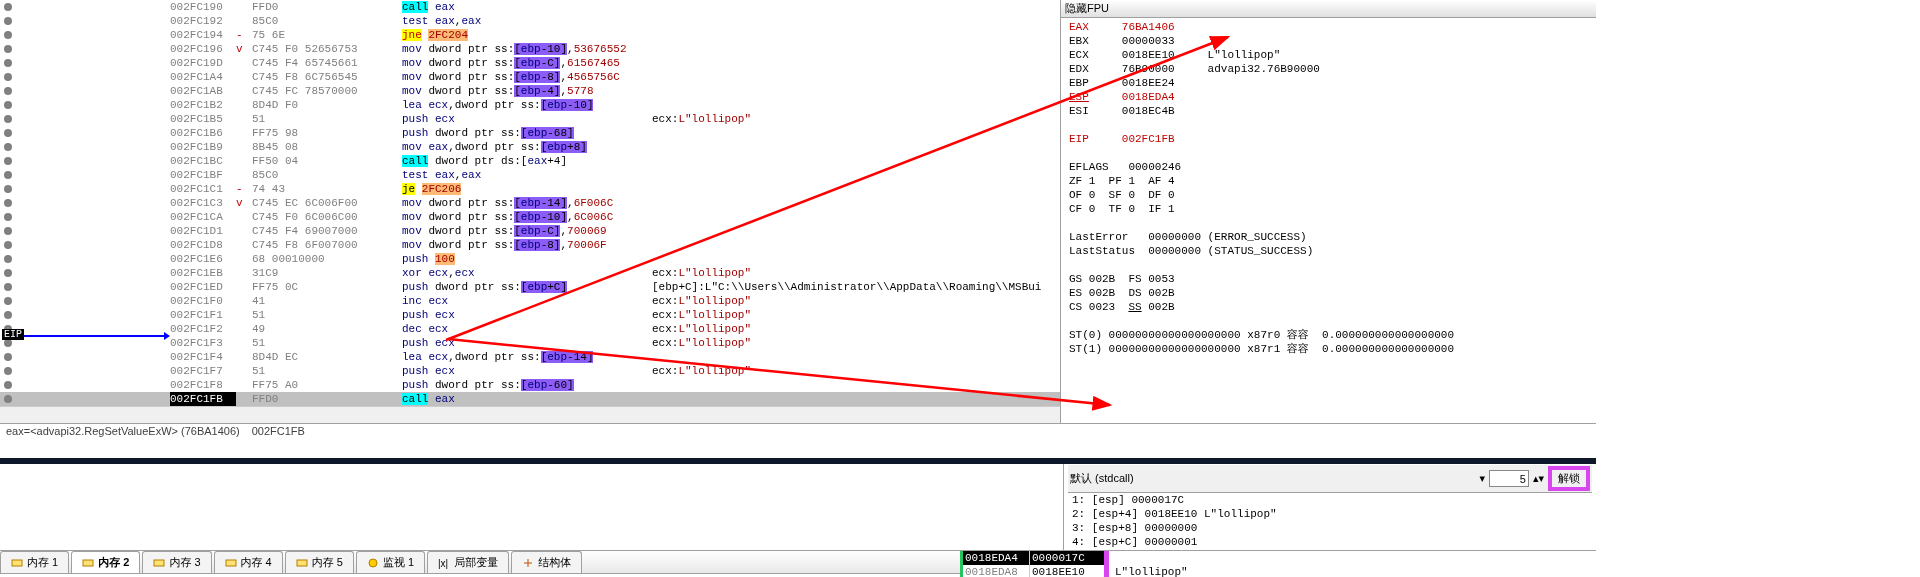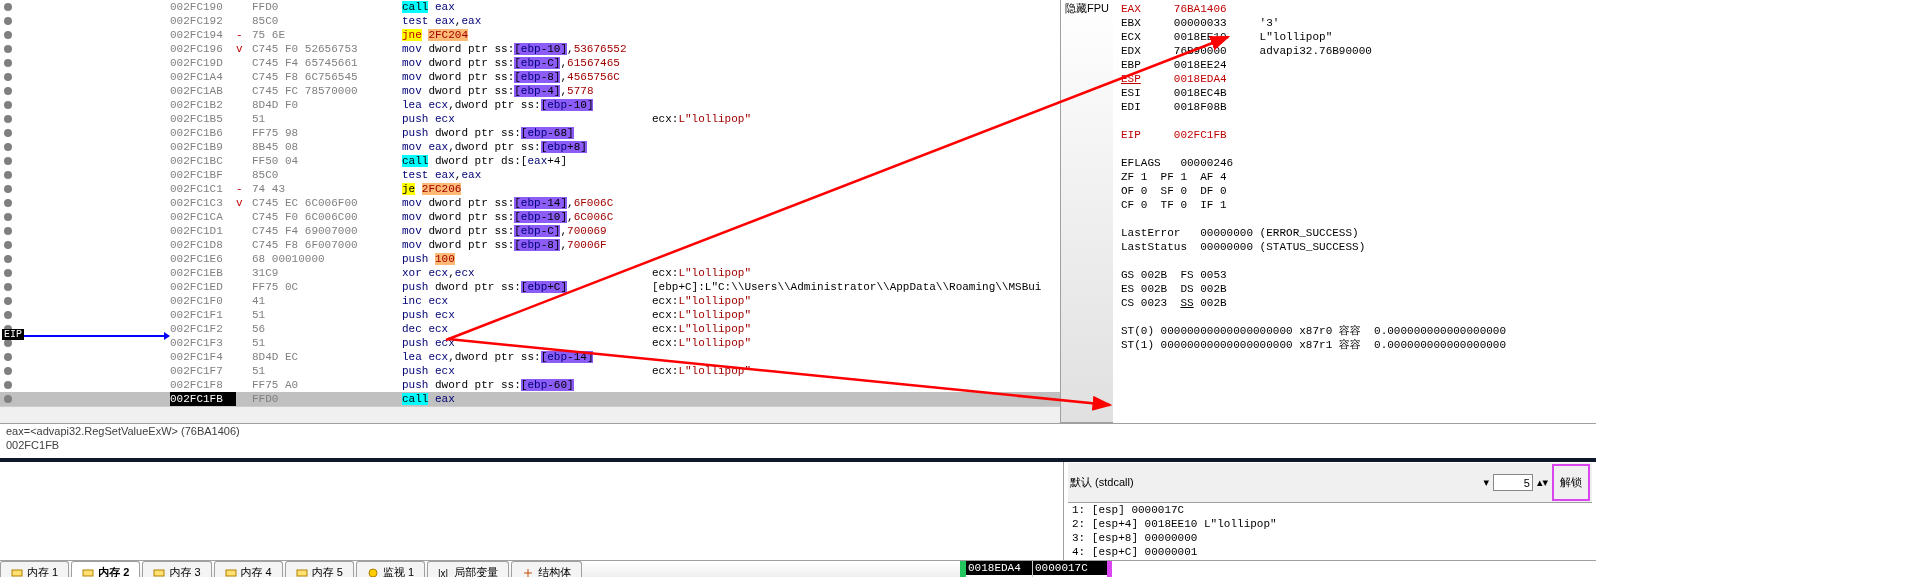--- a/index.html
+++ b/index.html
@@ -21,38 +21,38 @@
 .mn.call{background:#00ffff;color:#000}
 .mn.jne{background:#ffff00;color:#c00000}
 .mn.je{background:#ffff00;color:#000}
 .reg{color:#007}
 .regbrk{background:#8b5cf6;color:#000}
 .num{color:#a00000}
 .num10{background:#fdba74;color:#a00000}
 .selrow{background:#c0c0c0}
 .cmt{flex:0 0 390px;color:#000}
 .cmt .lol{color:#a00000}
-.reg-pane{flex:1;display:flex;flex-direction:row;overflow:hidden}
+.reg-pane{flex:1;display:flex;flex-direction:column;overflow:hidden}
 .reg-hdr{background:linear-gradient(#fff,#e0e0e0);border-bottom:1px solid #a0a0a0;padding:1px 4px;font-family:sans-serif;font-size:11px}
 .reg-body{flex:1;padding:2px 8px;overflow:hidden}
 .rl{height:14px;line-height:14px;white-space:pre}
 .rred{color:#c00000}
 .ru{text-decoration:underline}
-.evalbar{flex:0 0 34px;border-bottom:4px solid #0f172a;display:flex;flex-direction:column}
+.evalbar{flex:0 0 34px;border-bottom:6px solid #0f172a;display:flex;flex-direction:row}
 .evalbar .row{padding:1px 6px;color:#404040;font-family:sans-serif}
 .midsplit{flex:0 0 56px;display:flex;border-bottom:1px solid #a0a0a0}
 .mid-left{flex:0 0 1063px;border-right:1px solid #a0a0a0;display:flex;flex-direction:column}
 .mid-right{flex:1;padding:1px 4px;overflow:hidden}
 .callconv{display:flex;align-items:center;background:#f0f0f0;border-bottom:1px solid #a0a0a0;font-family:sans-serif;padding:1px 2px;gap:4px}
 .cc-txt{flex:1}
 .spin{width:34px;height:15px;border:1px solid #888;background:#fff;display:inline-flex;align-items:center;justify-content:flex-end;padding:0 2px}
-.btn{border:2px solid #d946ef;background:#f0f0f0;padding:8px 6px;height:17px;display:inline-flex;align-items:center}
+.btn{border:4px solid #d946ef;background:#f0f0f0;padding:0 6px;height:17px;display:inline-flex;align-items:center}
 .args{padding:0 4px}
 .bottom{flex:1;display:flex;overflow:hidden}
-.bot-left{flex:0 0 960px;border-right:6px solid #22c55e;display:flex;flex-direction:column;overflow:hidden}
+.bot-left{flex:0 0 960px;border-right:3px solid #22c55e;display:flex;flex-direction:column;overflow:hidden}
 .tabs{display:flex;background:linear-gradient(#fff,#e8e8e8);border-bottom:1px solid #a0a0a0;font-family:sans-serif;height:22px;align-items:flex-end}
 .tab{padding:3px 10px;border:1px solid #a0a0a0;border-bottom:none;margin-right:2px;background:#f4f4f4;border-radius:3px 3px 0 0;display:flex;align-items:center;gap:4px;font-size:11px}
 .tab.active{background:#fff;font-weight:bold}
 .tab .ico{width:12px;height:12px;display:inline-block}
 .dump-body{flex:1;overflow:hidden}
 .bot-right{flex:1;display:flex}
 .stk-addr{width:66px;border-right:1px solid #ccc;overflow:hidden}
 .stk-val{width:74px;border-right:5px solid #d946ef;overflow:hidden}
 .stk-cmt{flex:1;overflow:hidden;padding-left:4px}
 .stk-row{height:14px;line-height:14px;padding-left:2px}
@@ -93,21 +93,21 @@
           <div class="dl"><div class="gutter"><span class="bp"></span>  </div><span class="addr">002FC1C1</span><span style="width: 16px; color: rgb(192, 0, 0);">-</span><span class="bytes">74 43</span><span class="instr"><span class="mn je">je</span> <span class="num10">2FC206</span></span><span class="cmt"></span></div>
           <div class="dl"><div class="gutter"><span class="bp"></span>  </div><span class="addr">002FC1C3</span><span style="width: 16px; color: rgb(192, 0, 0);">v</span><span class="bytes">C745 EC 6C006F00</span><span class="instr"><span class="mn">mov</span> dword ptr ss:<span class="regbrk">[<span class="reg">ebp</span>-14]</span>,<span class="num">6F006C</span></span><span class="cmt"></span></div>
           <div class="dl"><div class="gutter"><span class="bp"></span>  </div><span class="addr">002FC1CA</span><span style="width: 16px; color: rgb(192, 0, 0);"> </span><span class="bytes">C745 F0 6C006C00</span><span class="instr"><span class="mn">mov</span> dword ptr ss:<span class="regbrk">[<span class="reg">ebp</span>-10]</span>,<span class="num">6C006C</span></span><span class="cmt"></span></div>
           <div class="dl"><div class="gutter"><span class="bp"></span>  </div><span class="addr">002FC1D1</span><span style="width: 16px; color: rgb(192, 0, 0);"> </span><span class="bytes">C745 F4 69007000</span><span class="instr"><span class="mn">mov</span> dword ptr ss:<span class="regbrk">[<span class="reg">ebp</span>-C]</span>,<span class="num">700069</span></span><span class="cmt"></span></div>
           <div class="dl"><div class="gutter"><span class="bp"></span>  </div><span class="addr">002FC1D8</span><span style="width: 16px; color: rgb(192, 0, 0);"> </span><span class="bytes">C745 F8 6F007000</span><span class="instr"><span class="mn">mov</span> dword ptr ss:<span class="regbrk">[<span class="reg">ebp</span>-8]</span>,<span class="num">70006F</span></span><span class="cmt"></span></div>
           <div class="dl"><div class="gutter"><span class="bp"></span>  </div><span class="addr">002FC1E6</span><span style="width: 16px; color: rgb(192, 0, 0);"> </span><span class="bytes">68 00010000</span><span class="instr"><span class="mn">push</span> <span class="num10">100</span></span><span class="cmt"></span></div>
           <div class="dl"><div class="gutter"><span class="bp"></span>  </div><span class="addr">002FC1EB</span><span style="width: 16px; color: rgb(192, 0, 0);"> </span><span class="bytes">31C9</span><span class="instr"><span class="mn">xor</span> <span class="reg">ecx</span>,<span class="reg">ecx</span></span><span class="cmt">ecx:<span class="lol">L"lollipop"</span></span></div>
           <div class="dl"><div class="gutter"><span class="bp"></span>  </div><span class="addr">002FC1ED</span><span style="width: 16px; color: rgb(192, 0, 0);"> </span><span class="bytes">FF75 0C</span><span class="instr"><span class="mn">push</span> dword ptr ss:<span class="regbrk">[<span class="reg">ebp</span>+C]</span></span><span class="cmt">[ebp+C]:L"C:\\Users\\Administrator\\AppData\\Roaming\\MSBui</span></div>
           <div class="dl"><div class="gutter"><span class="bp"></span>  </div><span class="addr">002FC1F0</span><span style="width: 16px; color: rgb(192, 0, 0);"> </span><span class="bytes">41</span><span class="instr"><span class="mn">inc</span> <span class="reg">ecx</span></span><span class="cmt">ecx:<span class="lol">L"lollipop"</span></span></div>
           <div class="dl"><div class="gutter"><span class="bp"></span>  </div><span class="addr">002FC1F1</span><span style="width: 16px; color: rgb(192, 0, 0);"> </span><span class="bytes">51</span><span class="instr"><span class="mn">push</span> <span class="reg">ecx</span></span><span class="cmt">ecx:<span class="lol">L"lollipop"</span></span></div>
-          <div class="dl"><div class="gutter"><span class="bp"></span>  </div><span class="addr">002FC1F2</span><span style="width: 16px; color: rgb(192, 0, 0);"> </span><span class="bytes">56</span><span class="instr"><span class="mn">dec</span> <span class="reg">ecx</span></span><span class="cmt">ecx:<span class="lol">L"lollipop"</span></span></div>
+          <div class="dl"><div class="gutter"><span class="bp"></span>  </div><span class="addr">002FC1F2</span><span style="width: 16px; color: rgb(192, 0, 0);"> </span><span class="bytes">49</span><span class="instr"><span class="mn">dec</span> <span class="reg">ecx</span></span><span class="cmt">ecx:<span class="lol">L"lollipop"</span></span></div>
           <div class="dl"><div class="gutter"><span class="bp"></span>  </div><span class="addr">002FC1F3</span><span style="width: 16px; color: rgb(192, 0, 0);"> </span><span class="bytes">51</span><span class="instr"><span class="mn">push</span> <span class="reg">ecx</span></span><span class="cmt">ecx:<span class="lol">L"lollipop"</span></span></div>
           <div class="dl"><div class="gutter"><span class="bp"></span>  </div><span class="addr">002FC1F4</span><span style="width: 16px; color: rgb(192, 0, 0);"> </span><span class="bytes">8D4D EC</span><span class="instr"><span class="mn">lea</span> <span class="reg">ecx</span>,dword ptr ss:<span class="regbrk">[<span class="reg">ebp</span>-14]</span></span><span class="cmt"></span></div>
           <div class="dl"><div class="gutter"><span class="bp"></span>  </div><span class="addr">002FC1F7</span><span style="width: 16px; color: rgb(192, 0, 0);"> </span><span class="bytes">51</span><span class="instr"><span class="mn">push</span> <span class="reg">ecx</span></span><span class="cmt">ecx:<span class="lol">L"lollipop"</span></span></div>
           <div class="dl"><div class="gutter"><span class="bp"></span>  </div><span class="addr">002FC1F8</span><span style="width: 16px; color: rgb(192, 0, 0);"> </span><span class="bytes">FF75 A0</span><span class="instr"><span class="mn">push</span> dword ptr ss:<span class="regbrk">[<span class="reg">ebp</span>-60]</span></span><span class="cmt"></span></div>
           <div class="dl selrow"><div class="gutter"><span class="bp"></span>  </div><span class="addr sel">002FC1FB</span><span style="width: 16px; color: rgb(192, 0, 0);"> </span><span class="bytes">FFD0</span><span class="instr"><span class="mn call">call</span> <span class="reg">eax</span></span><span class="cmt"></span></div>
         </div>
     <div class="eip-tag">EIP</div>
     <div class="arrow-eip"></div>
     <div class="scrollbar-h"></div>
   </div>
@@ -115,21 +115,20 @@
   <div class="reg-pane">
     <div class="reg-hdr">隐藏FPU</div>
     <div class="reg-body" id="regs">
           <div class="rl rred">EAX     76BA1406     <advapi32.regsetvalueexw></advapi32.regsetvalueexw></div>
           <div class="rl">EBX     00000033     '3'</div>
           <div class="rl">ECX     0018EE10     L"lollipop"</div>
           <div class="rl">EDX     76B90000     advapi32.76B90000</div>
           <div class="rl">EBP     0018EE24</div>
           <div class="rl rred"><span class="ru">ESP</span>     0018EDA4</div>
           <div class="rl">ESI     0018EC4B</div>
-          <div class="rl">EDI     0018F08B</div>
           <div class="rl"></div>
           <div class="rl rred">EIP     002FC1FB</div>
           <div class="rl"></div>
           <div class="rl">EFLAGS   00000246</div>
           <div class="rl">ZF 1  PF 1  AF 4</div>
           <div class="rl">OF 0  SF 0  DF 0</div>
           <div class="rl">CF 0  TF 0  IF 1</div>
           <div class="rl"></div>
           <div class="rl">LastError   00000000 (ERROR_SUCCESS)</div>
           <div class="rl">LastStatus  00000000 (STATUS_SUCCESS)</div>

